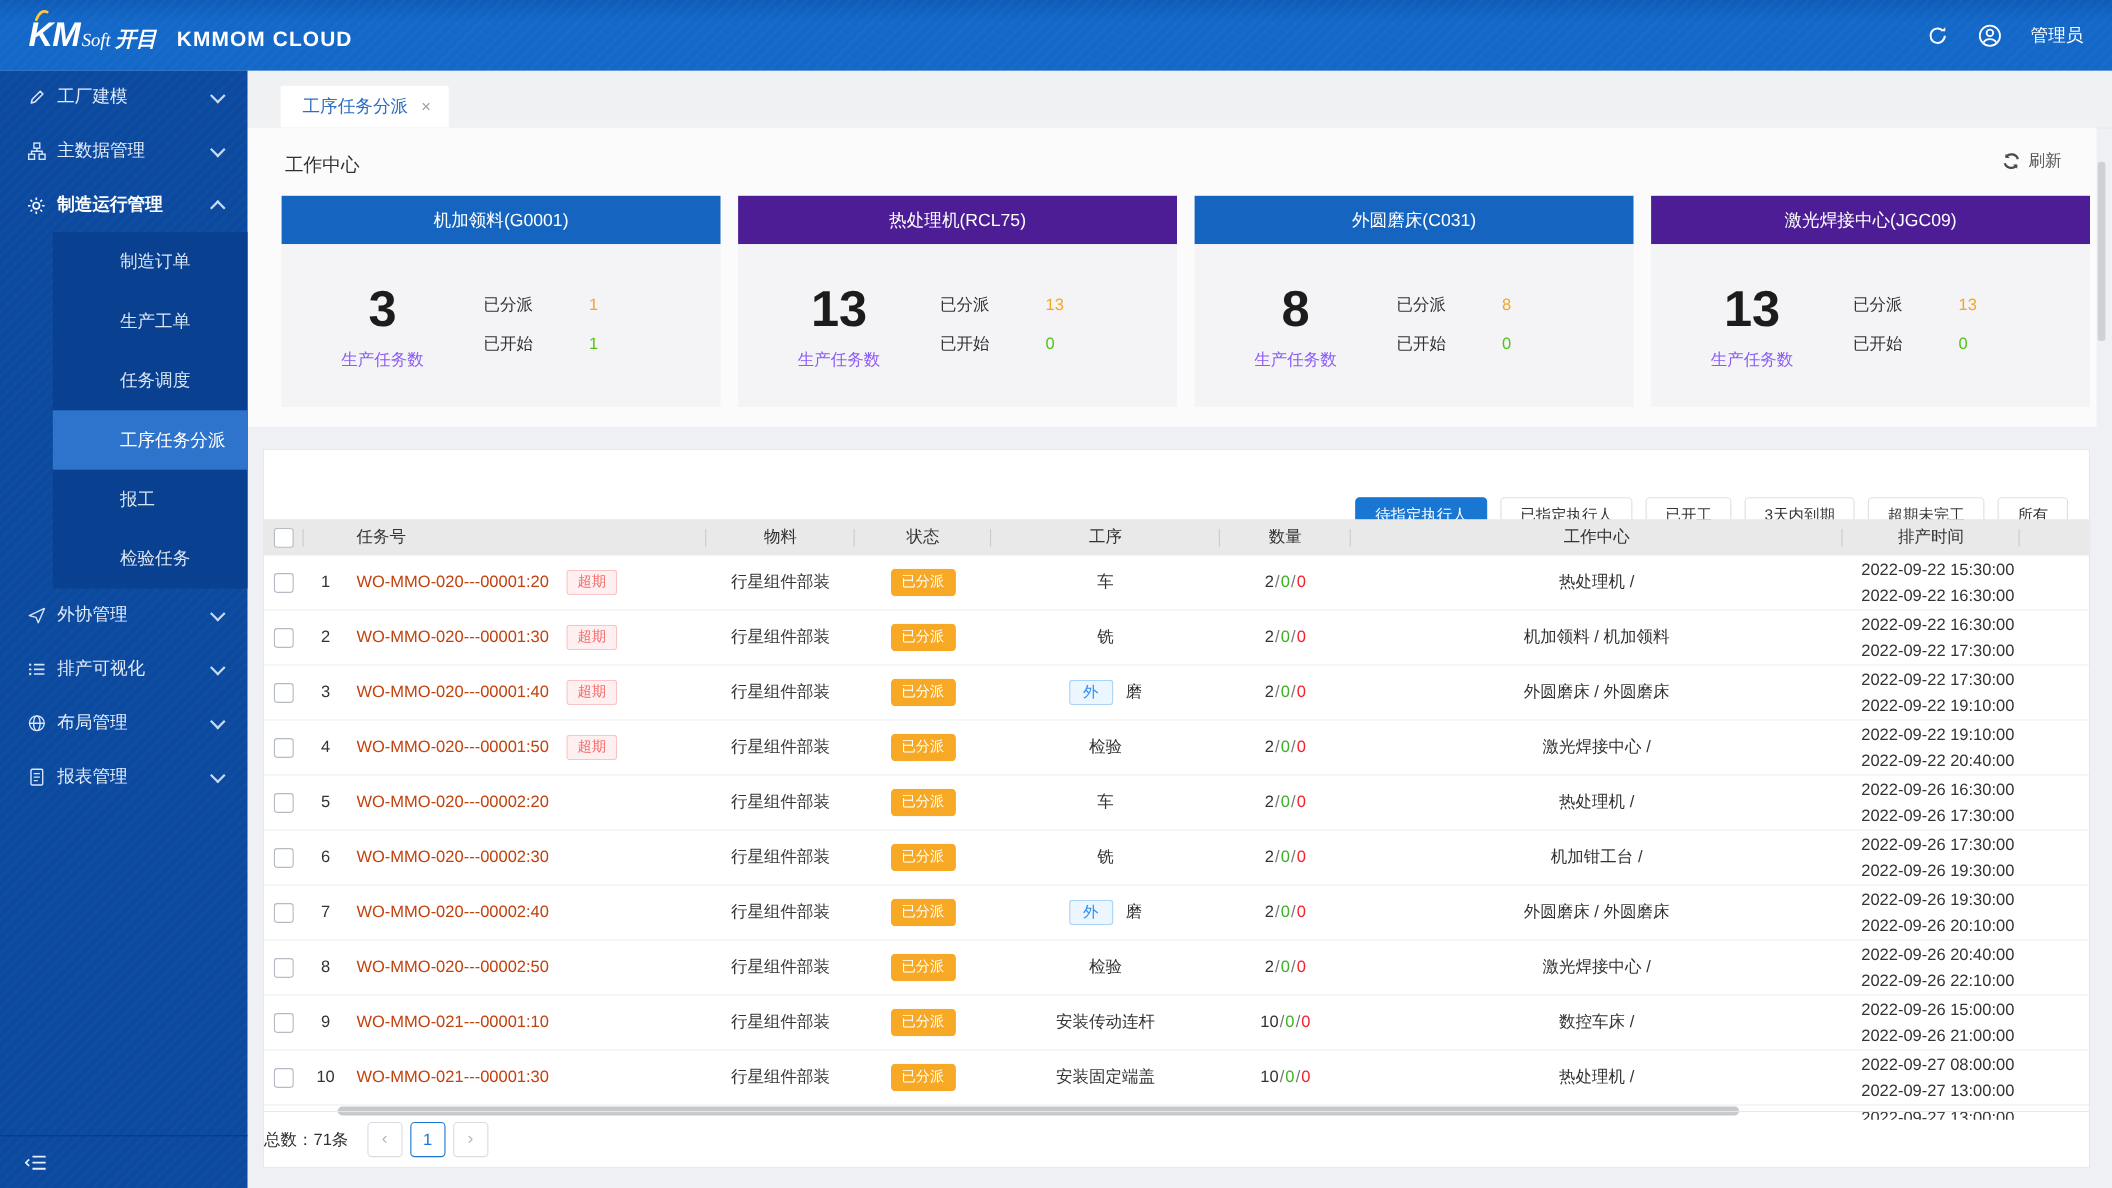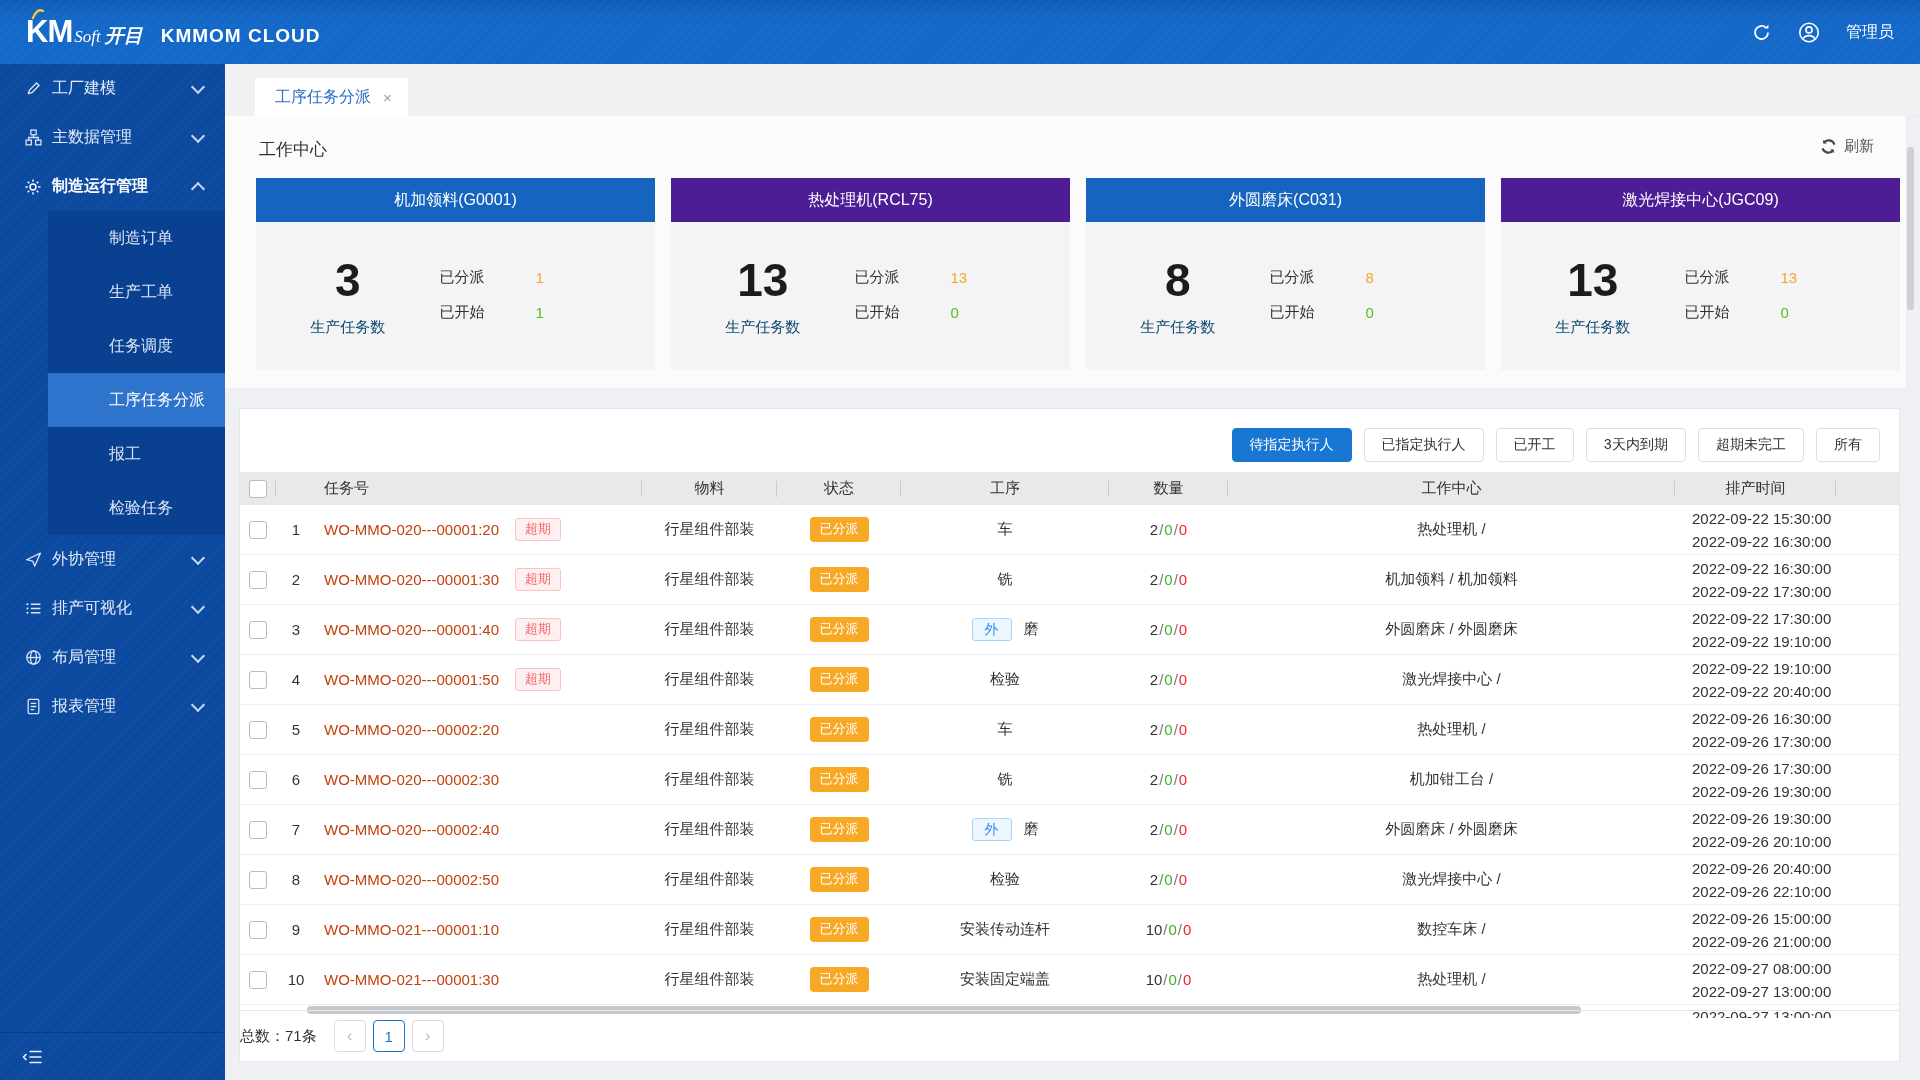--- a/index.html
+++ b/index.html
@@ -8,21 +8,21 @@
     -webkit-font-smoothing:antialiased;}
 
   
   .topbar{position:absolute;left:0;top:0;width:1920px;height:64px;
     background:linear-gradient(180deg,#0f5cb8 0%,#1468c8 30%,#1468c8 100%);
     background-color:#1468c8;display:flex;align-items:center;justify-content:space-between;
     padding:0 26px;box-sizing:border-box;z-index:30;}
   .topbar::after{content:"";position:absolute;inset:0;
     background:repeating-linear-gradient(135deg,rgba(255,255,255,.025) 0 2px,transparent 2px 7px);pointer-events:none;}
   .logo{display:flex;align-items:baseline;color:#fff;position:relative;z-index:1;}
-  .logo-km{font-size:31px;font-weight:700;letter-spacing:-1px;position:relative;}
+  .logo-km{font-size:31px;font-weight:700;font-style:italic;letter-spacing:-1px;position:relative;}
   .logo-spark{position:absolute;left:5px;top:-7px;}
   .logo-soft{font-size:17px;font-style:italic;margin-left:2px;font-family:"Liberation Serif","DejaVu Serif",serif;}
   .logo-cn{font-size:19px;font-weight:700;font-style:italic;margin-left:4px;}
   .brand{font-size:19px;font-weight:700;letter-spacing:1px;margin-left:18px;}
   .topbar-right{display:flex;align-items:center;gap:26px;color:#fff;position:relative;z-index:1;}
   .tb-ico{width:22px;height:22px;display:flex;align-items:center;justify-content:center;cursor:pointer;}
   .tb-user{font-size:16px;}
 
   
   .sidebar{position:absolute;left:0;top:64px;bottom:0;width:225px;background:#0c4aa0;z-index:20;}
@@ -58,33 +58,33 @@
     font-size:15px;color:#555;cursor:pointer;background:none;border:none;font-family:inherit;}
 
   .cards{position:absolute;left:31px;top:62px;display:flex;gap:16px;}
   .card{width:399px;height:192px;cursor:pointer;}
   .card-head{height:44px;display:flex;align-items:center;justify-content:center;color:#fff;font-size:16px;}
   .card-head.dark{background:#1565c0;}
   .card-head.light{background:#4c1d95;}
   .card-body{height:148px;background:#f4f4f6;display:flex;box-sizing:border-box;padding:14px 0 12px 0;}
   .card-left{flex:0 0 46%;display:flex;flex-direction:column;align-items:center;justify-content:center;}
   .card-num{font-size:46px;font-weight:700;color:#1c1c1c;line-height:1;}
-  .card-num-label{font-size:15px;color:#0c4a6e;margin-top:15px;}
+  .card-num-label{font-size:15px;color:#8b5cf6;margin-top:15px;}
   .card-right{flex:1;display:flex;flex-direction:column;justify-content:center;gap:16px;padding-bottom:4px;}
   .kv{display:flex;align-items:center;font-size:15px;color:#303133;}
   .kv .k{width:62px;}
   .kv .v{margin-left:34px;}
   .v.orange{color:#f5a623;}
   .v.green{color:#52c41a;}
 
   .panel-table{position:absolute;left:14px;top:344px;width:1661px;height:654px;background:#fff;
     border:1px solid #e4e7ed;box-sizing:border-box;}
   .filters{position:absolute;top:19px;right:19px;display:flex;gap:12px;}
   .fbtn{height:34px;padding:0 17px;border:1px solid #dcdfe6;border-radius:4px;background:#fff;
-    font-size:14px;color:#333;cursor:pointer;font-family:Liberation Mono, monospace;}
+    font-size:14px;color:#333;cursor:pointer;font-family:Liberation Sans, sans-serif;margin-top:24px;}
   .fbtn.active{background:#1976d2;border-color:#1976d2;color:#fff;}
 
   .table{position:absolute;left:0;top:63px;right:0;}
   .thead,.tr{display:grid;grid-template-columns:36px 40px 326px 135px 124px 208px 119px 447px 161px 1fr;}
   .thead{height:33px;background:#e9e9ea;align-items:center;}
   .th{font-size:15px;color:#333;text-align:center;position:relative;height:33px;display:flex;
     align-items:center;justify-content:center;}
   .th.left{justify-content:flex-start;padding-left:8px;}
   .th.div::after{content:"";position:absolute;right:0;top:9px;height:16px;width:1px;background:#c9cbce;}
   .tr{height:49px;border-bottom:1px solid #ebeef5;align-items:center;}

